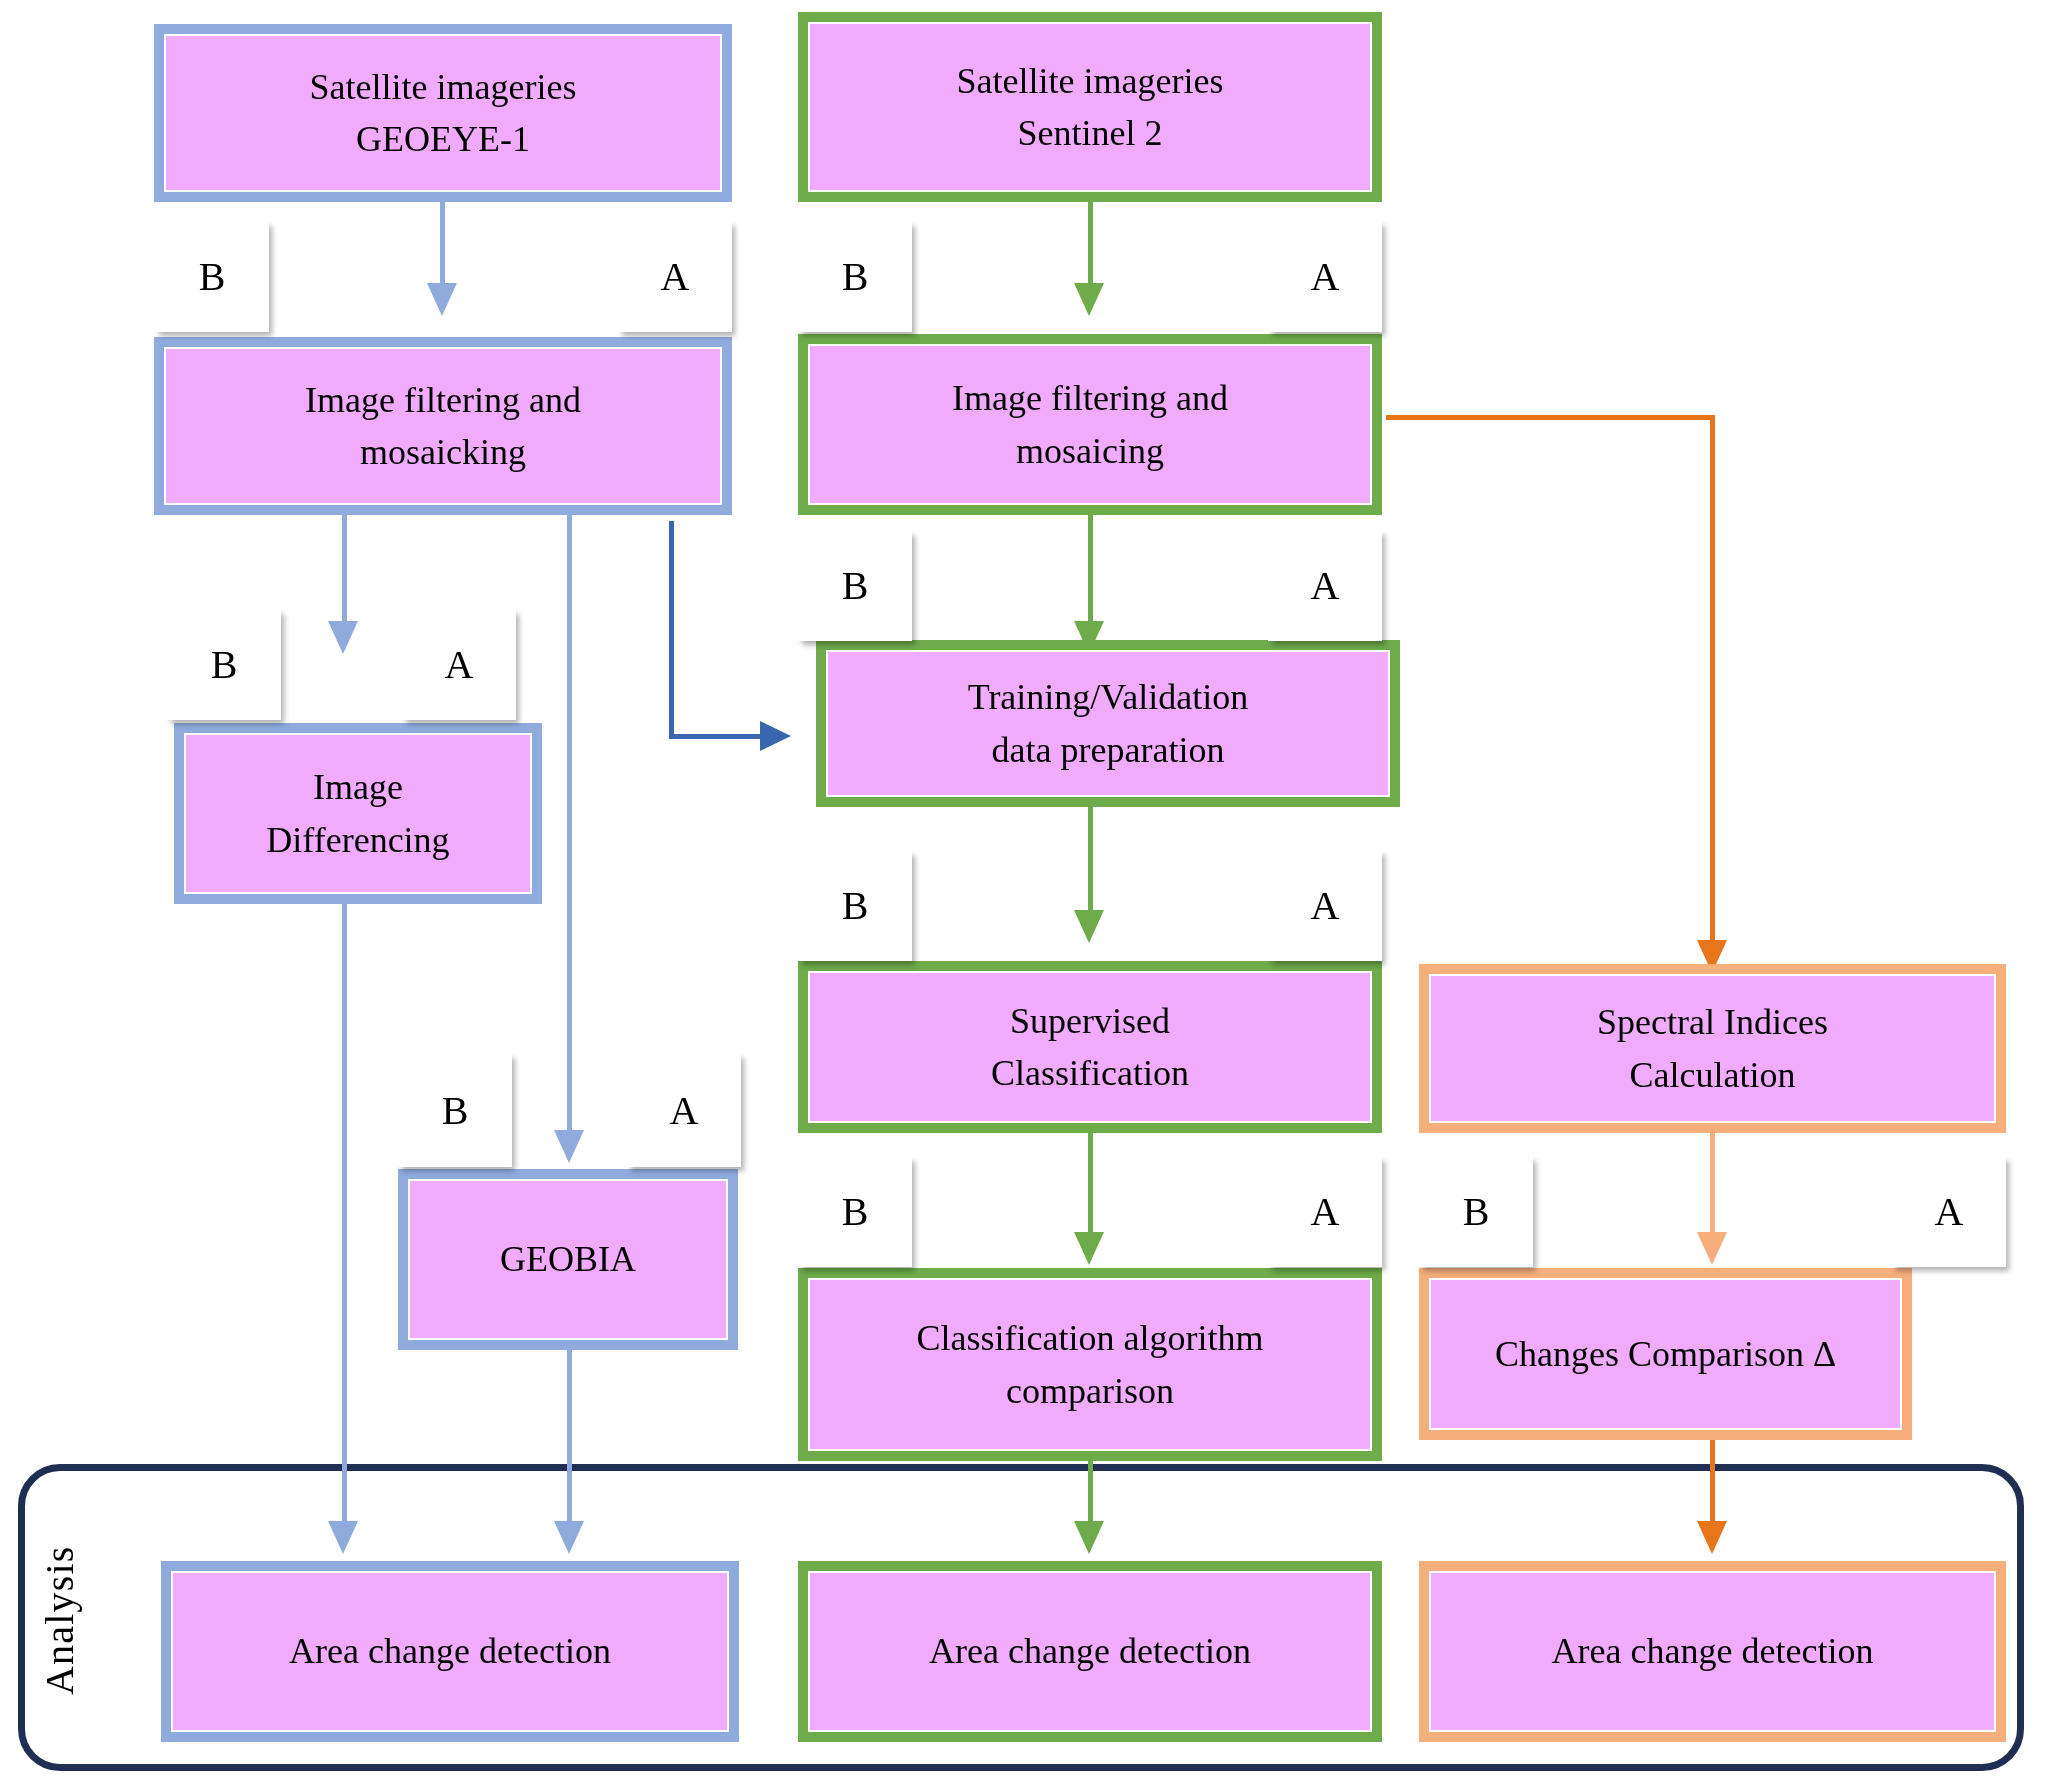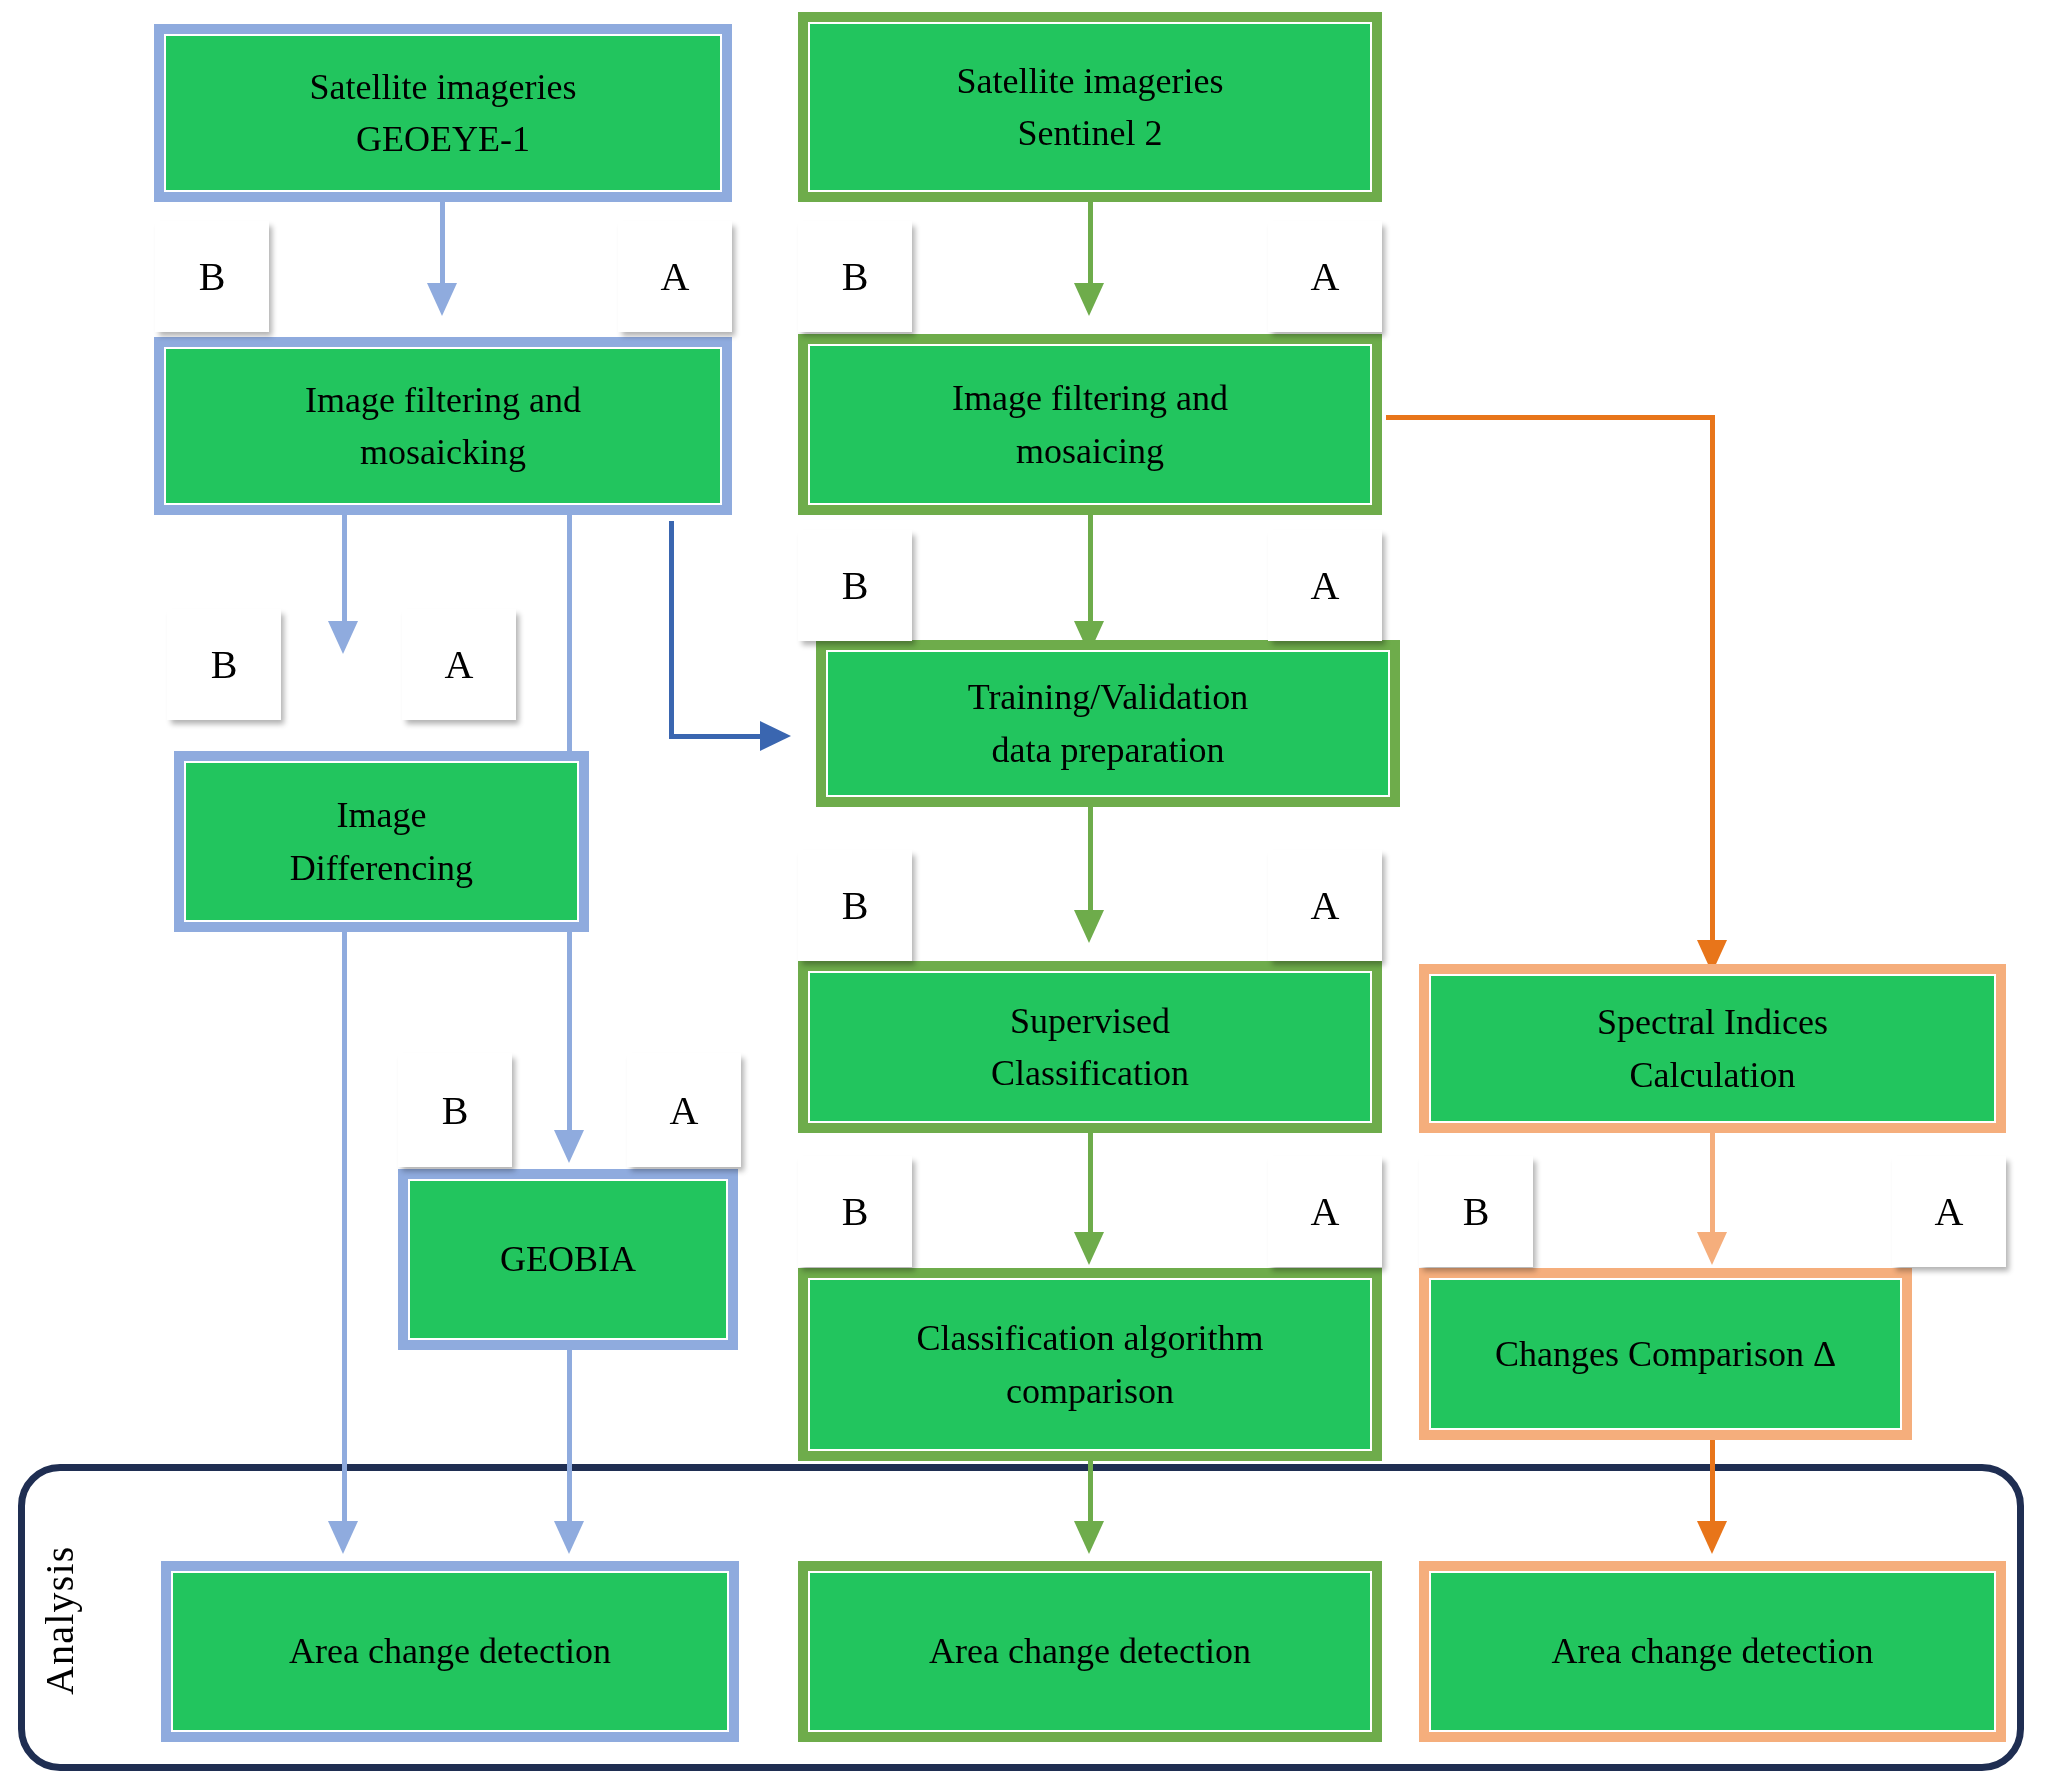--- a/index.html
+++ b/index.html
@@ -5,21 +5,21 @@
   html,body{margin:0;padding:0;background:#ffffff;}
   body{width:2046px;height:1788px;position:relative;overflow:hidden;
        font-family:"Liberation Serif","DejaVu Serif",serif;}
 
   
   .abs{position:absolute;box-sizing:border-box;}
 
   
   .node{
     position:absolute;box-sizing:border-box;
-    background:#22c55e;
+    background:#f0abfc;
     display:flex;align-items:center;justify-content:center;
     text-align:center;line-height:1.45;
     color:#000000;font-size:36px;
     z-index:6;
   }
   .node .inner{padding:0 11px;}
   .node.blue  {border:10.2px solid #8FABDE;}
   .node.green {border:10.2px solid #6EAC4B;}
   .node.orange{border:10.2px solid #F5AE7C;}
 
@@ -120,21 +120,21 @@
   </div>
 </div>
 
 <div class="node blue" style="left:154px;top:337px;width:578px;height:178px;">
   <div class="inner">
     <span>Image filtering and</span><br>
     <span>mosaicking</span>
   </div>
 </div>
 
-<div class="node blue" style="left:174px;top:723px;width:415px;height:181px;margin-top:28px;">
+<div class="node blue" style="left:174px;top:723px;width:368px;height:181px;">
   <div class="inner">
     <span>Image</span><br>
     <span>Differencing</span>
   </div>
 </div>
 
 <div class="node blue" style="left:398px;top:1169px;width:340px;height:181px;">
   <div class="inner">
     <span>GEOBIA</span>
   </div>

